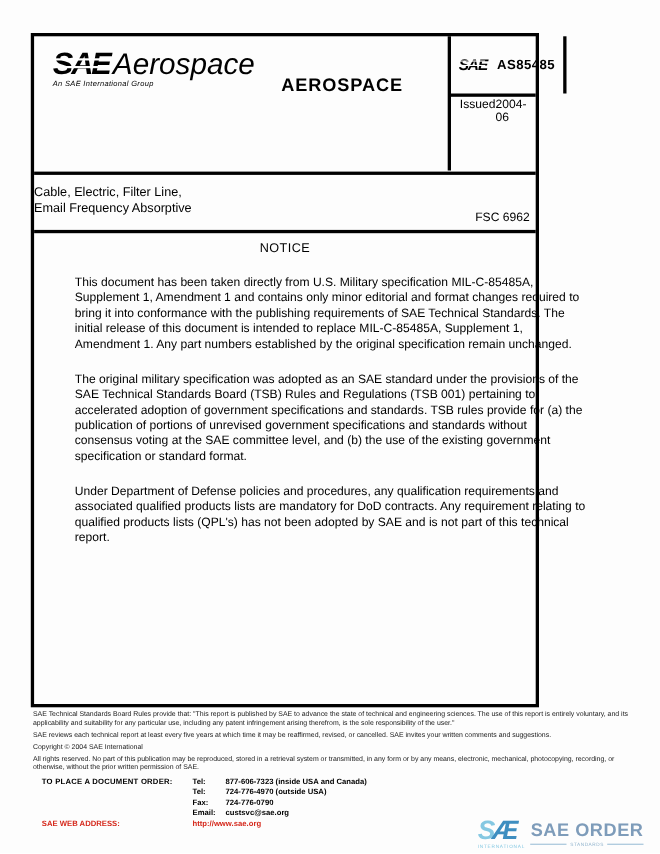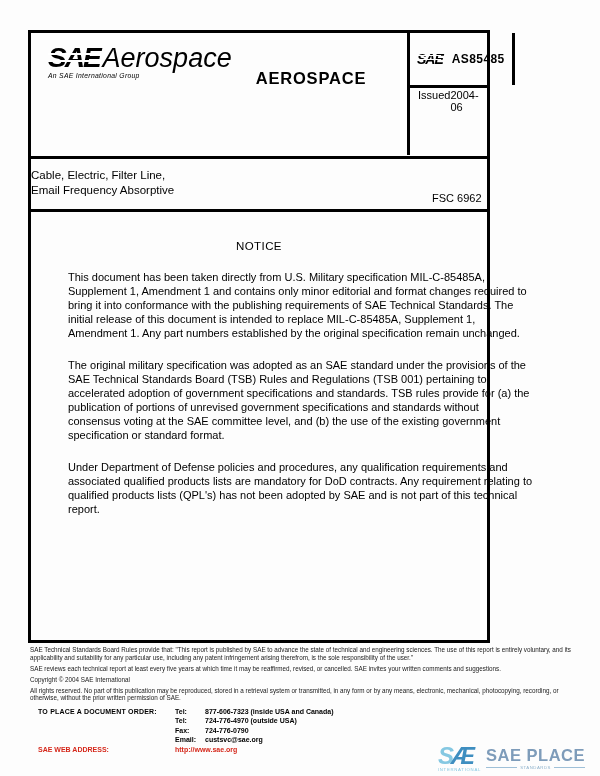--- a/index.html
+++ b/index.html
@@ -66,21 +66,21 @@
   
   .title-band {
     position: absolute; left: 0; right: 0; top: 123px; height: 56px;
     border-top: 3px solid #000; border-bottom: 3px solid #000;
   }
   .title-text { padding-top: 9px; font-size: 11.5px; line-height: 15px; }
   .fsc { position: absolute; left: 401px; bottom: 5px; font-size: 11px; }
 
   
   .notice-area { position: absolute; left: 0; right: 0; top: 185px; }
-  .notice-heading { text-align: center; font-size: 11.5px; margin-top: 22px; letter-spacing: 0.4px; }
+  .notice-heading { text-align: center; font-size: 11.5px; margin-top: 2px; letter-spacing: 0.4px; }
   .body-para {
     margin: 18px 0 0 37px; width: 466px;
     font-size: 11px; line-height: 14px;
   }
 
   
   .fine-print {
     position: absolute; left: 30px; top: 646px; width: 548px;
     font-size: 6.3px; line-height: 7.6px; color: #1a1a1a;
   }
@@ -198,21 +198,21 @@
   <div class="web-url red">http://www.sae.org</div>
 
   <div class="watermark">
     <div class="wm-mark-wrap">
       <div class="wm-mark">
         <span class="wm-s">S</span><span class="wm-ae">Æ</span>
       </div>
       <div class="wm-intl">INTERNATIONAL</div>
     </div>
     <div class="wm-name-wrap">
-      <div class="wm-name">SAE PLACE</div>
+      <div class="wm-name">SAE ORDER</div>
       <div class="wm-tagline">
         <span class="wm-line"></span>
         <span class="wm-tag">STANDARDS</span>
         <span class="wm-line"></span>
       </div>
     </div>
   </div>
 
 </div>
 

